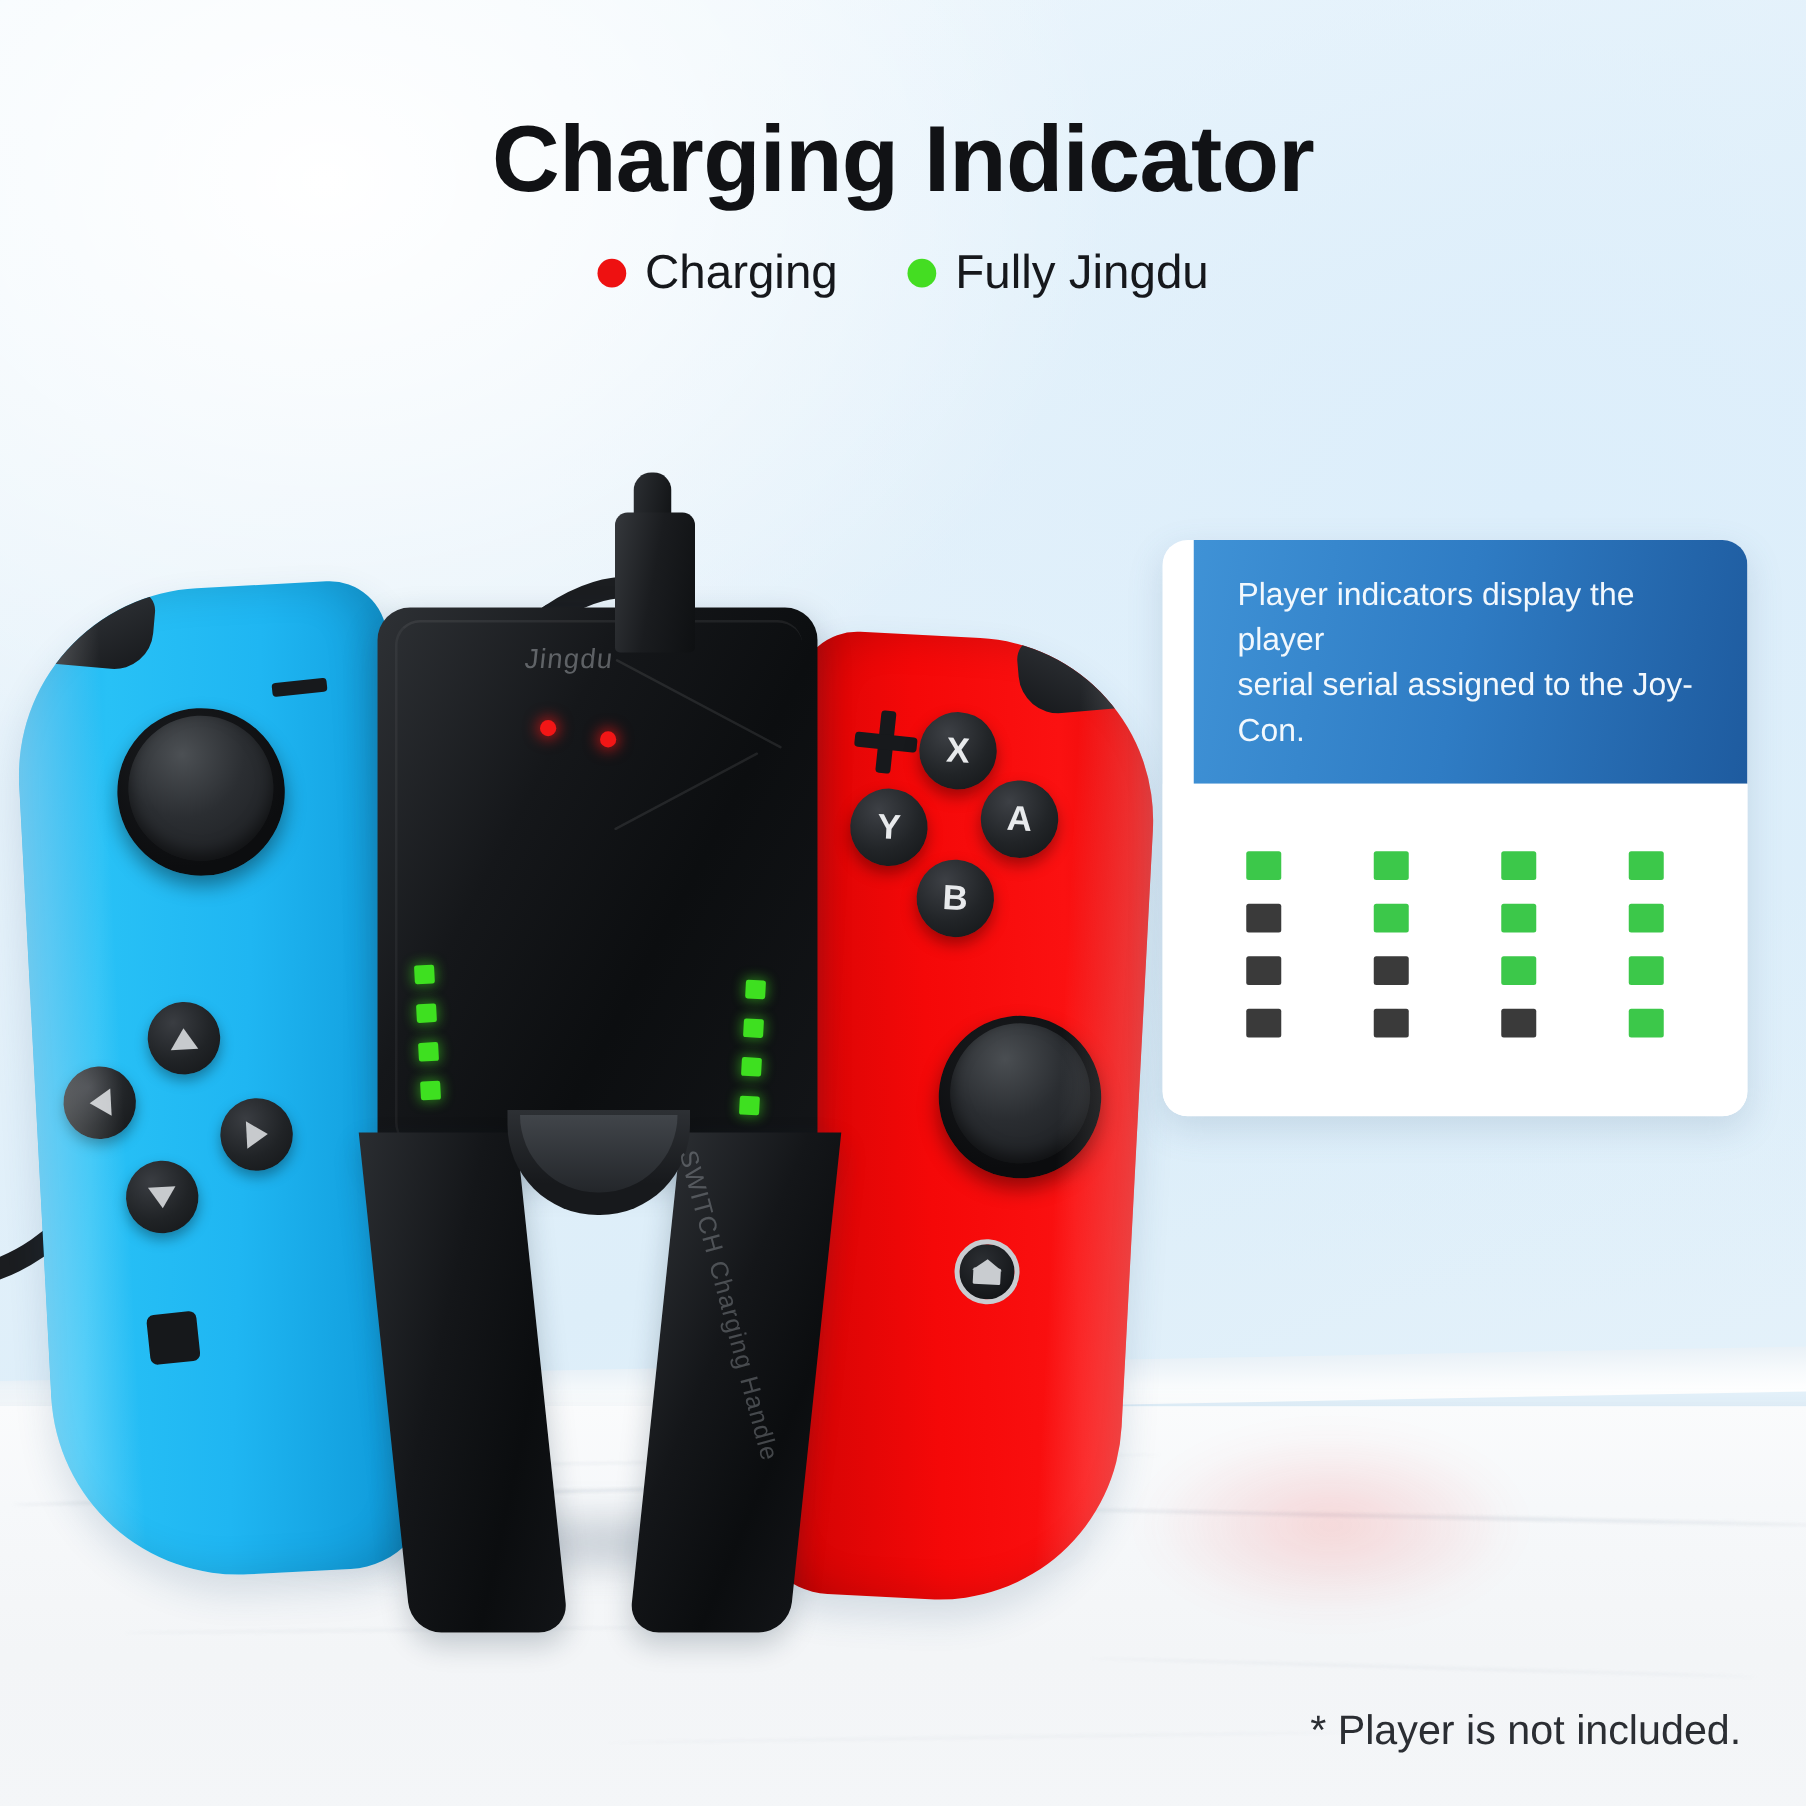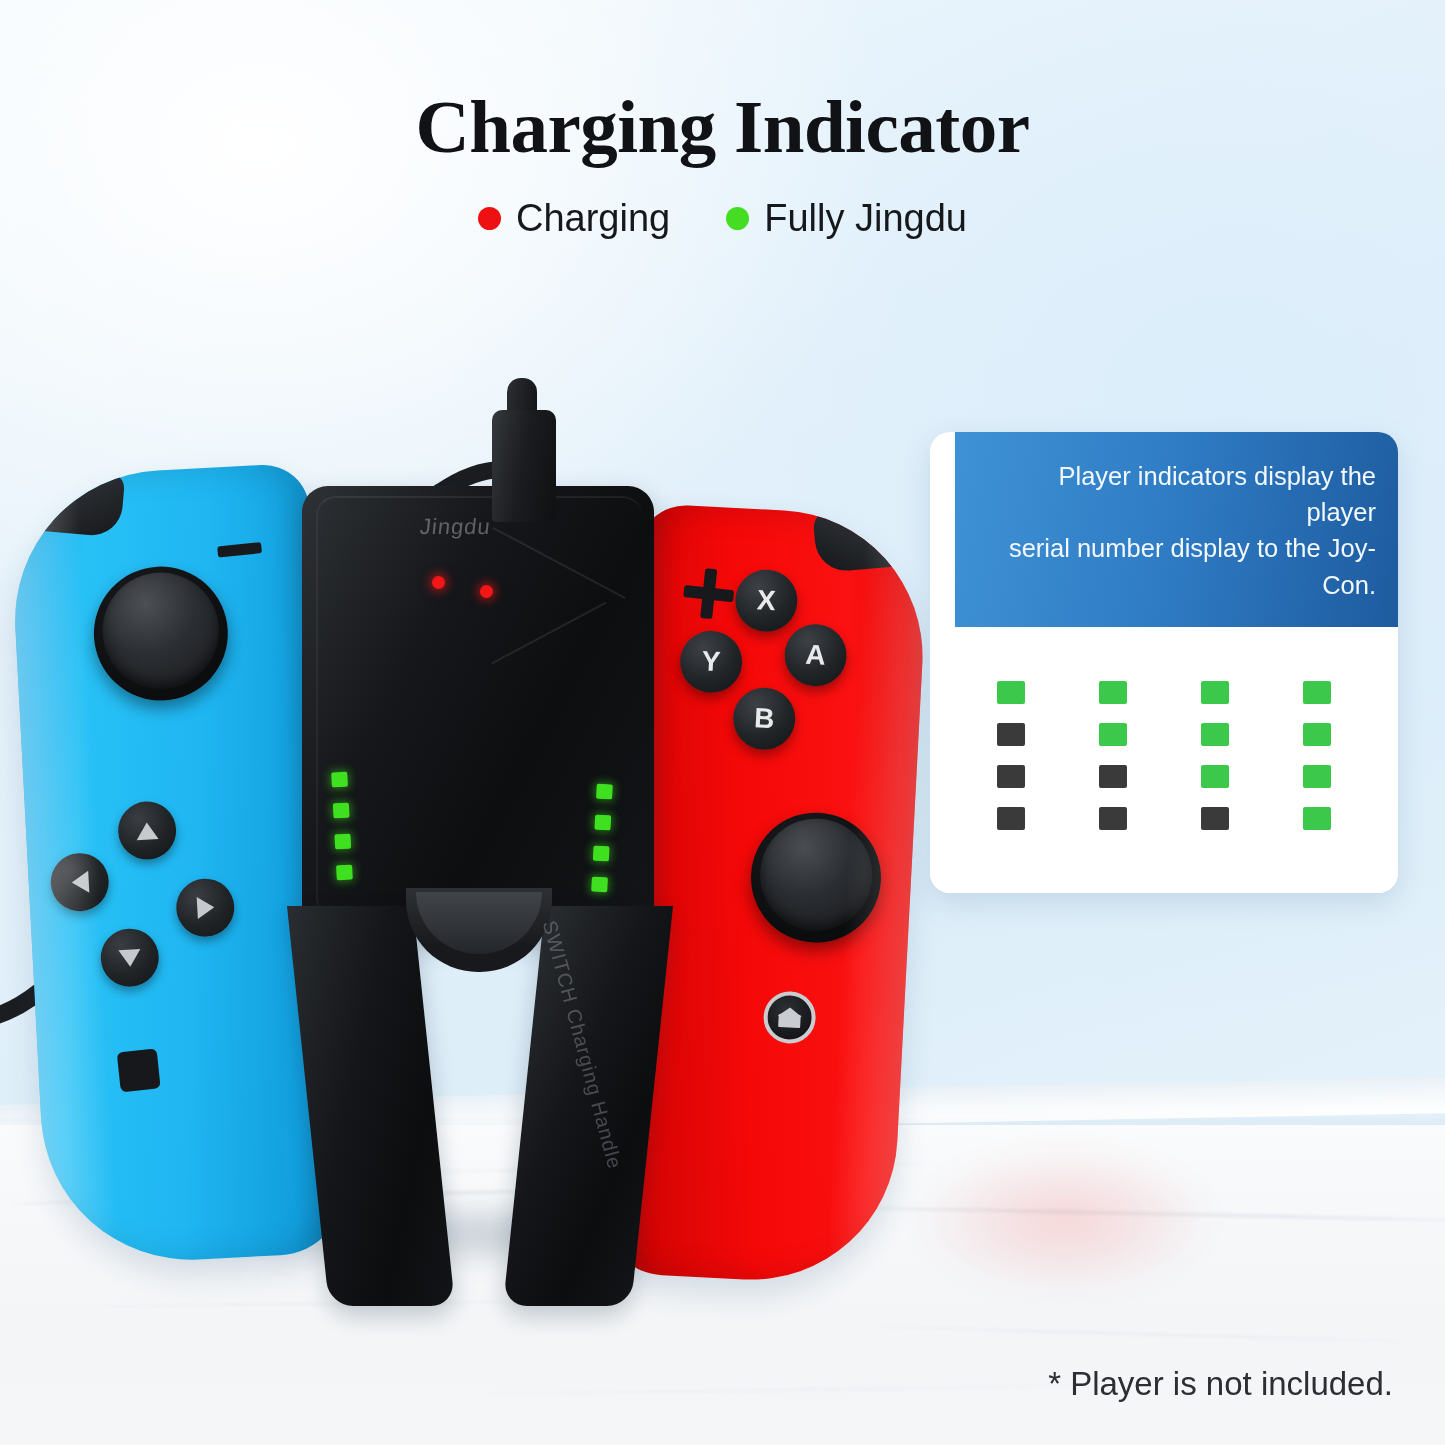--- a/index.html
+++ b/index.html
@@ -83,21 +83,21 @@
     left: 0;
     width: 100%;
     text-align: center;
   }
   .title {
     font-size: 75px;
     font-weight: bold;
     color: #111215;
     letter-spacing: -0.5px;
     line-height: 1.05;
-    font-family: Liberation Serif, serif;
+    font-family: Liberation Sans, sans-serif;
   }
   .legend {
     margin-top: 30px;
     display: flex;
     justify-content: center;
     align-items: center;
     gap: 56px;
   }
   .legend-item {
     display: flex;
@@ -123,21 +123,21 @@
     top: 432px;
     width: 468px;
     border-radius: 20px;
     background: #ffffff;
     box-shadow: 0 10px 28px rgba(80,110,145,0.18);
     overflow: hidden;
   }
   .card-header {
     padding: 26px 22px 24px 35px;
     background: linear-gradient(100deg, #3f92d6 0%, #2f7cc4 48%, #1e5b9f 100%);
-    text-align: right;
+    text-align: left;
     margin-left: 25px;
   }
   .card-header-line {
     color: #f2f8fd;
     font-size: 25.5px;
     line-height: 1.42;
     font-family: "Liberation Sans", sans-serif;
   }
   .card-body {
     padding: 34px 30px 44px 30px;
@@ -611,21 +611,21 @@
         <span class="green-led"></span>
       </div>
 
       <div class="side-label">SWITCH Charging Handle</div>
     </div>
   </div>
 
   <div class="info-card">
     <div class="card-header">
       <div class="card-header-line">Player indicators display the player</div>
-      <div class="card-header-line">serial number display to the Joy-Con.</div>
+      <div class="card-header-line">serial serial assigned to the Joy-Con.</div>
     </div>
     <div class="card-body">
       <div class="grid-rows" id="led-grid">
           <div class="grid-row">
             <div class="cell">
               <span class="led" style="background: rgb(60, 200, 74);"></span>
             </div>
             <div class="cell">
               <span class="led" style="background: rgb(60, 200, 74);"></span>
             </div>

